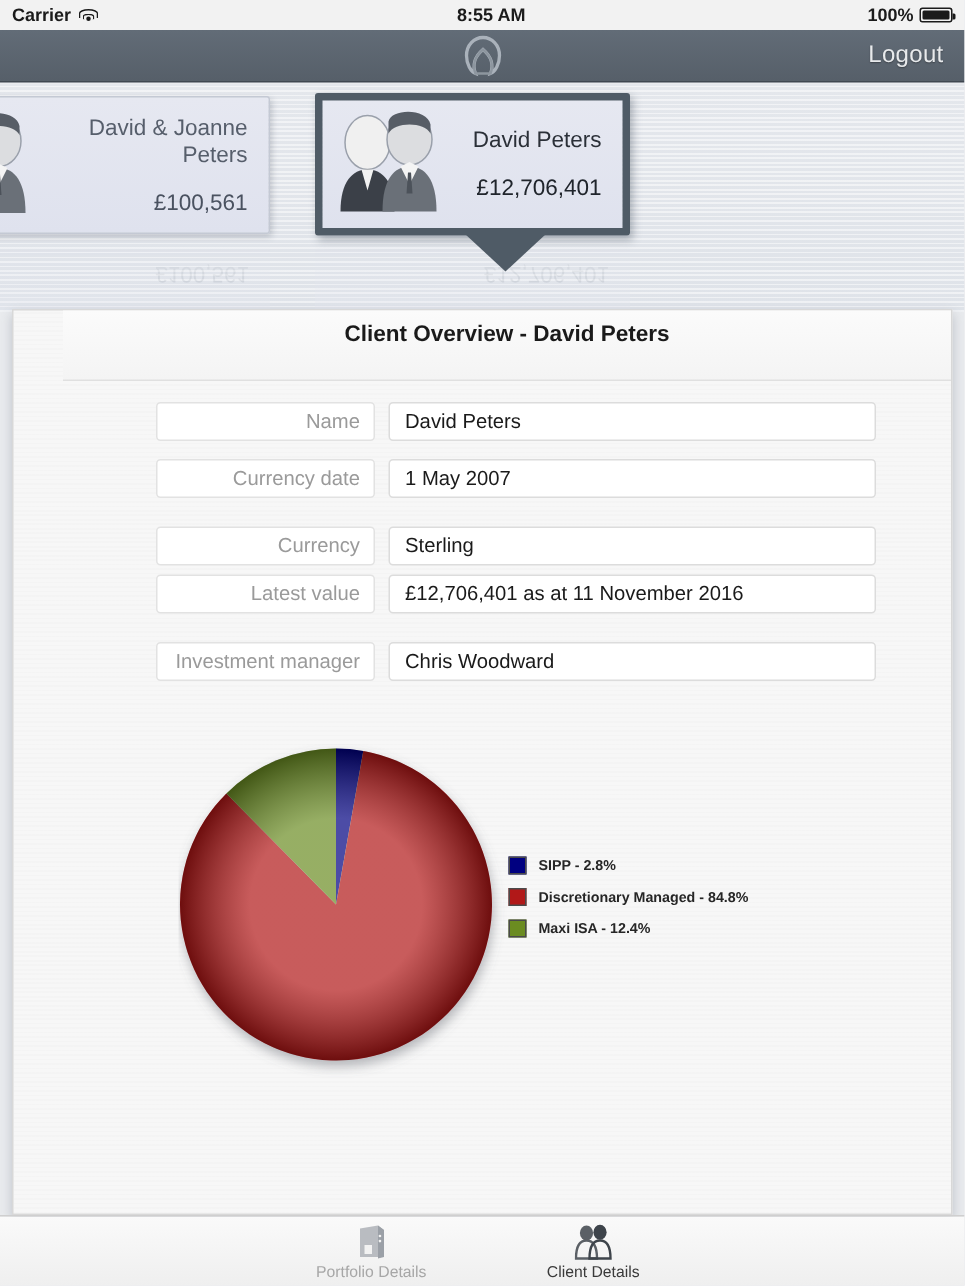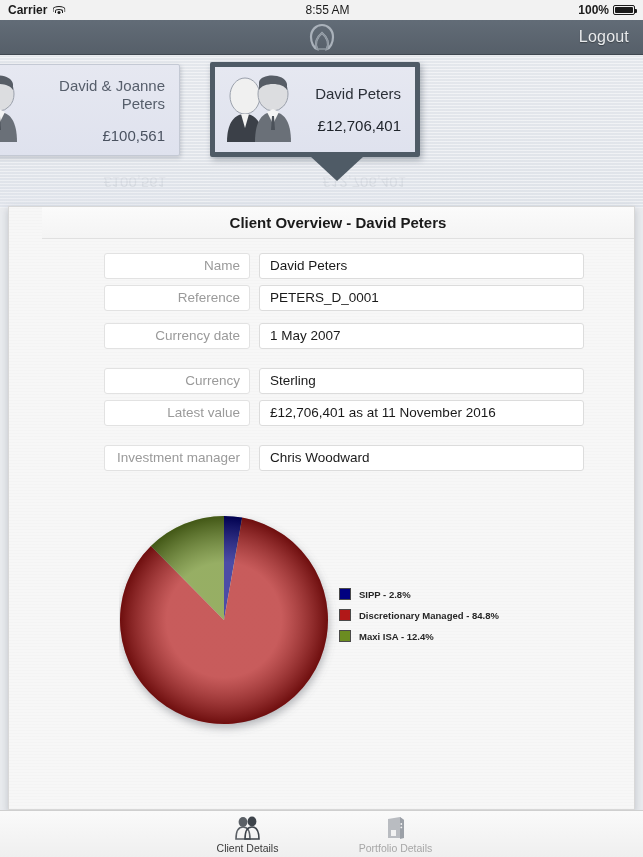--- a/index.html
+++ b/index.html
@@ -13,21 +13,21 @@
 
   
   .statusbar {
     position:absolute; top:0; left:0; width:643px; height:20px;
     background:#f2f2f2;
     display:flex; align-items:center;
     font-size:12px; font-weight:bold; color:#1b1b1b;
     padding:0 8px;
   }
   .sb-left { display:flex; align-items:center; gap:5px; }
-  .sb-center { position:absolute; left:12px; right:0; text-align:center; font-size:12px; font-weight:normal; }
+  .sb-center { position:absolute; left:12px; right:0; text-align:center; font-size:12px; font-weight:bold; }
   .sb-right { margin-left:auto; display:flex; align-items:center; gap:4px; }
   .wifi-icon { display:inline-block; width:13px; height:10px; position:relative; }
   .wifi-icon i {
     position:absolute; border:1.6px solid #1b1b1b; border-bottom:none;
     border-radius:50% 50% 0 0; left:50%; transform:translateX(-50%);
   }
   .wifi-icon i:nth-child(1){ width:13px; height:6px; top:1px; }
   .wifi-icon i:nth-child(2){ width:8px; height:4px; top:3.5px; }
   .wifi-icon i:nth-child(3){ width:3px; height:2px; top:6px; background:#1b1b1b; border:none; border-radius:50%; height:3px;}
   .battery {
@@ -121,21 +121,21 @@
   
   .panel {
     position:absolute; left:8px; top:206px; width:627px; height:604px;
     background:
       repeating-linear-gradient(0deg, rgba(0,0,0,.012) 0 1px, rgba(0,0,0,0) 1px 3px),
       #f7f7f7;
     border:1px solid #d8d8d8;
     box-shadow:0 3px 7px rgba(90,100,115,.3);
   }
   .panel-title {
-    height:32px; line-height:32px; text-align:center;
+    height:47px; line-height:32px; text-align:center;
     font-size:15px; font-weight:bold; color:#1a1a1a;
     background:linear-gradient(#fbfbfb,#f4f4f4);
     border-bottom:1px solid #e0e0e0;
     margin-left:33px;
   }
   .form { padding:14px 0 0 0; }
   .frow { display:flex; justify-content:center; margin-bottom:6px;margin-left:45px; }
   .frow.gap { margin-top:19px; }
   .flabel {
     width:146px; height:26px; line-height:24px;
@@ -258,24 +258,20 @@
     <div class="pointer"></div>
   </div>
 
   <div class="panel">
     <div class="panel-title">Client Overview - David Peters</div>
 
     <div class="form">
       <div class="frow">
         <div class="flabel">Name</div>
         <div class="fvalue">David Peters</div>
-      </div>
-      <div class="frow">
-        <div class="flabel">Reference</div>
-        <div class="fvalue">PETERS_D_0001</div>
       </div>
       <div class="frow">
       </div>
       <div class="frow">
         <div class="flabel">Currency date</div>
         <div class="fvalue">1 May 2007</div>
       </div>
 
       <div class="frow gap">
         <div class="flabel">Currency</div>
@@ -324,38 +320,38 @@
         </div>
         <div class="legend-row">
           <span class="swatch" style="background:#6b8c21"></span>
           <span class="legend-label">Maxi ISA - 12.4%</span>
         </div>
       </div>
     </div>
   </div>
 
   <div class="tabbar">
-    <div class="tab active">
-      <div class="ticon">
-        <svg width="26" height="24" viewBox="0 0 26 24">
-          <ellipse cx="8" cy="6" rx="4.4" ry="5" fill="#5b6066"></ellipse>
-          <ellipse cx="17" cy="5.5" rx="4.4" ry="5" fill="#3e444b"></ellipse>
-          <path d="M1 23 C1 14 4 11 8 11 C12 11 15 14 15 23 Z" fill="none" stroke="#5b6066" stroke-width="1.6"></path>
-          <path d="M10 23 C10 14 13 11 17 11 C21 11 24 14 24 23 Z" fill="none" stroke="#3e444b" stroke-width="1.6"></path>
-        </svg>
-      </div>
-      <div class="tlabel">Client Details</div>
-    </div>
     <div class="tab inactive">
       <div class="ticon">
         <svg width="24" height="24" viewBox="0 0 24 24">
           <path d="M4 3 L16 1 L20 4 L20 22 L4 22 Z" fill="#b9bcc1"></path>
           <path d="M16 1 L20 4 L20 22 L16 23 Z" fill="#9ba0a7"></path>
           <rect x="7" y="14" width="5" height="6" fill="#f2f2f2"></rect>
           <circle cx="17.3" cy="8" r="0.9" fill="#f2f2f2"></circle>
           <circle cx="17.3" cy="11.4" r="0.9" fill="#f2f2f2"></circle>
         </svg>
       </div>
       <div class="tlabel">Portfolio Details</div>
     </div>
+    <div class="tab active">
+      <div class="ticon">
+        <svg width="26" height="24" viewBox="0 0 26 24">
+          <ellipse cx="8" cy="6" rx="4.4" ry="5" fill="#5b6066"></ellipse>
+          <ellipse cx="17" cy="5.5" rx="4.4" ry="5" fill="#3e444b"></ellipse>
+          <path d="M1 23 C1 14 4 11 8 11 C12 11 15 14 15 23 Z" fill="none" stroke="#5b6066" stroke-width="1.6"></path>
+          <path d="M10 23 C10 14 13 11 17 11 C21 11 24 14 24 23 Z" fill="none" stroke="#3e444b" stroke-width="1.6"></path>
+        </svg>
+      </div>
+      <div class="tlabel">Client Details</div>
+    </div>
   </div>
 
 </div>
 
 </body></html>

